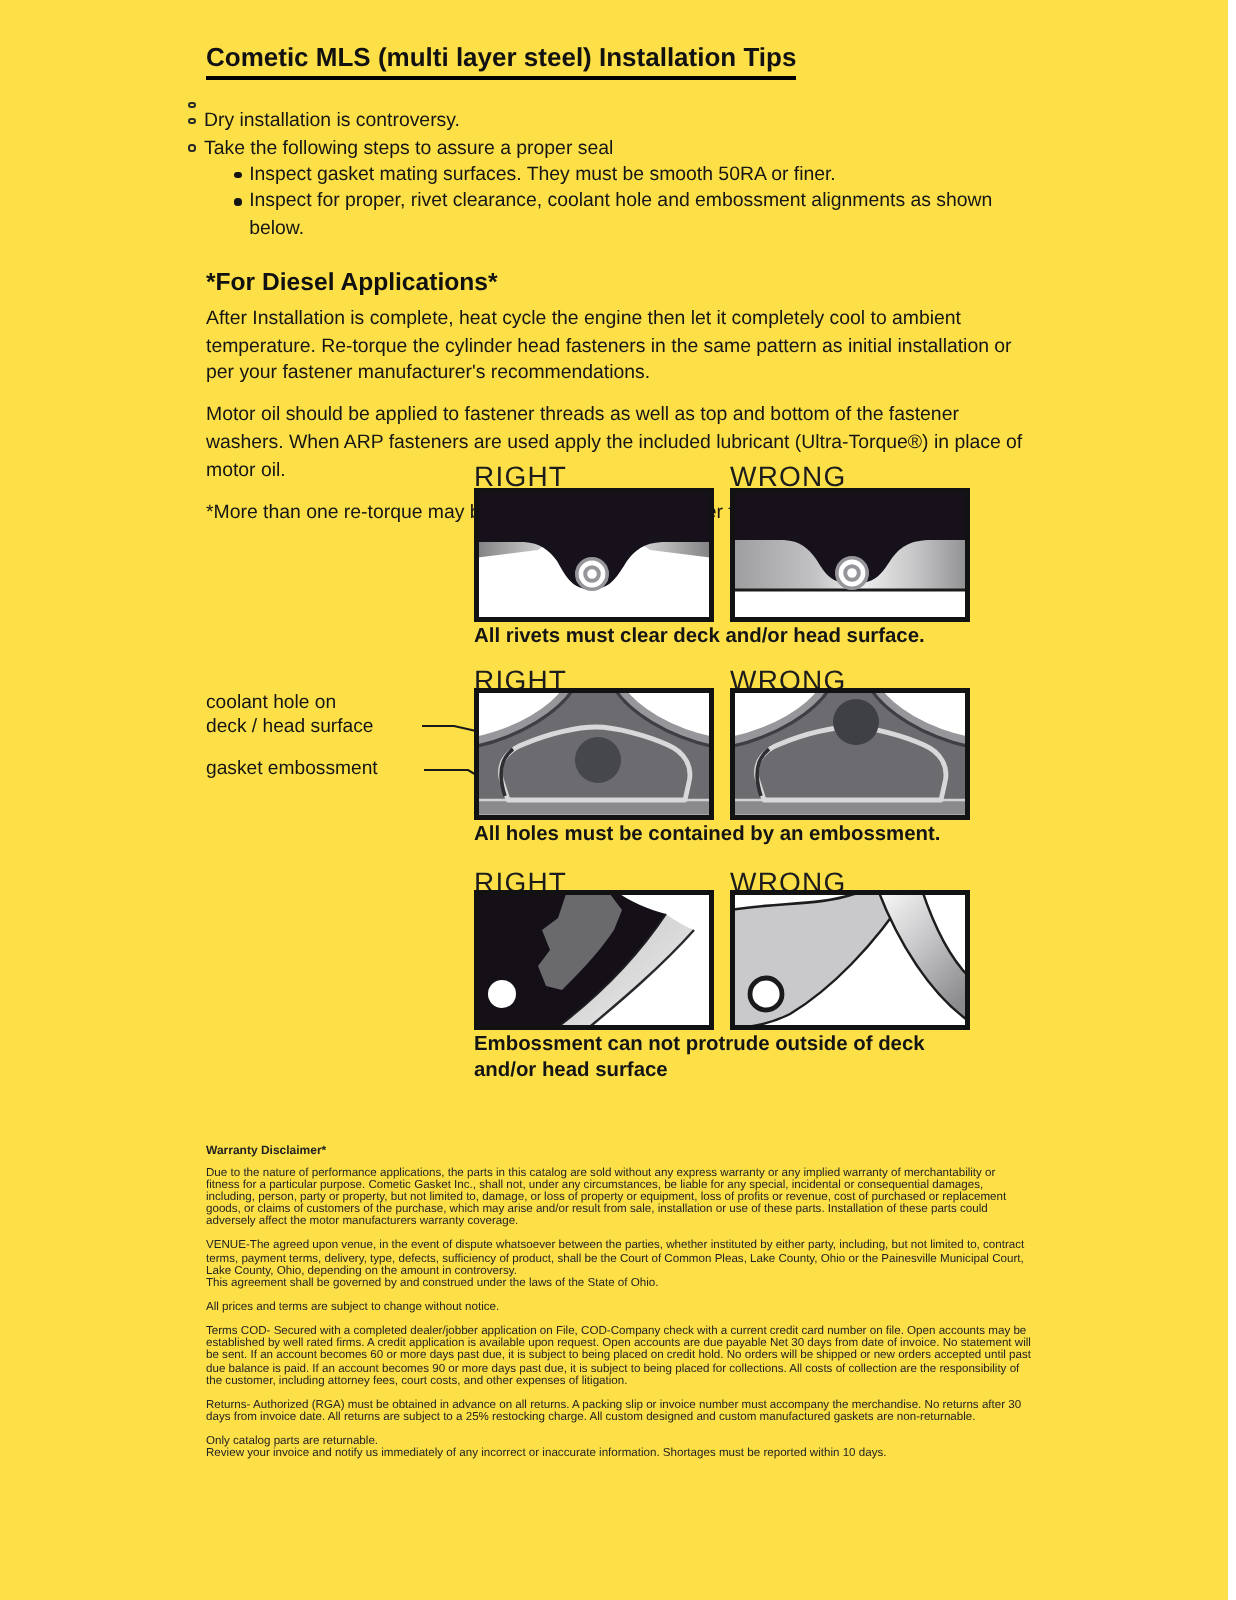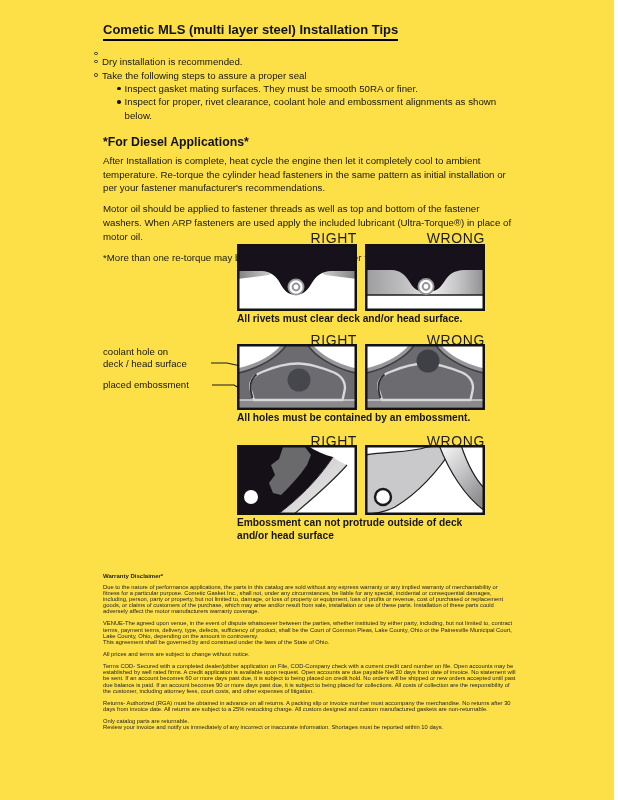--- a/index.html
+++ b/index.html
@@ -19,21 +19,21 @@
   .marker-o { width:3.5px; height:3.5px; border:1px solid #2a2a2a; border-radius:50%;
     margin:4.6px 4.5px 0 0; flex:none; }
   .b-sub { margin-left:23px; }
   .marker-f { width:3.6px; height:3.6px; background:#151515; border-radius:50%;
     margin:4.8px 4px 0 0; flex:none; }
   .diesel-h { margin:13px 0 5px 9px; font-size:12.3px; font-weight:bold; color:#111; }
   .para { margin-left:9px; margin-bottom:7.5px; font-size:9.7px; line-height:13.6px;
     width:414px; color:#151515; }
   
   .diagrams { position:absolute; top:229px; left:103px; width:384px; height:312px; }
-  .dg-label { position:absolute; width:120px; text-align:right; font-size:14px;
+  .dg-label { position:absolute; width:120px; text-align:left; font-size:14px;
     letter-spacing:0.6px; color:#1c1c1c; }
   .dg-box { position:absolute; width:120px; line-height:0; }
   .dg-caption { position:absolute; left:134px; font-size:10.2px; font-weight:bold;
     line-height:12.6px; color:#141414; white-space:nowrap; }
   .annot { position:absolute; left:0; width:108px; text-align:left; font-size:9.6px;
     line-height:11.6px; color:#141414; }
   .annot-overlay { position:absolute; left:0; top:0; pointer-events:none; }
   
   .warranty { position:absolute; top:573px; left:103px; width:413px; color:#222; }
   .w-head { font-size:6px; font-weight:bold; margin-bottom:4.5px; }
@@ -48,21 +48,21 @@
 
   <div class="content-top">
     <div class="title">Cometic MLS (multi layer steel) Installation Tips</div>
 
     <div class="bullets">
       <div class="b-item">
         <span class="marker-o"></span>
       </div>
       <div class="b-item">
         <span class="marker-o"></span>
-        <span>Dry installation is recommended.</span>
+        <span>Dry installation is controversy.</span>
       </div>
       <div class="b-item">
         <span class="marker-o"></span>
         <span>Take the following steps to assure a proper seal</span>
       </div>
       <div class="b-item b-sub">
         <span class="marker-f"></span>
         <span>Inspect gasket mating surfaces.  They must be smooth 50RA or finer.</span>
       </div>
       <div class="b-item b-sub">
@@ -126,21 +126,21 @@
     <div class="dg-caption" style="top:84px;">All rivets must clear deck and/or head surface.</div>
 
     <div class="dg-label" style="left:134px; top:103px;">RIGHT</div>
     <div class="dg-label" style="left:262px; top:103px;">WRONG</div>
 
     <div class="annot" style="top:117px;">
       <div>coolant hole on</div>
       <div>deck / head surface</div>
     </div>
     <div class="annot" style="top:150px;">
-      <div>placed embossment</div>
+      <div>gasket embossment</div>
     </div>
     <svg class="annot-overlay" width="384" height="312" viewBox="0 0 384 312">
       <polyline points="108,134 124,134 186,148" fill="none" stroke="#1a1a1a" stroke-width="1.1"></polyline>
       <polyline points="109,156 131,156 153,169" fill="none" stroke="#1a1a1a" stroke-width="1.1"></polyline>
     </svg>
 
     <div class="dg-box" style="left:134px; top:115px;">
       <svg width="120" height="66" viewBox="0 0 120 66">
         <rect width="120" height="66" fill="#6c6c70"></rect>
         <rect x="0" y="56" width="120" height="10" fill="#8a8a8d"></rect>

